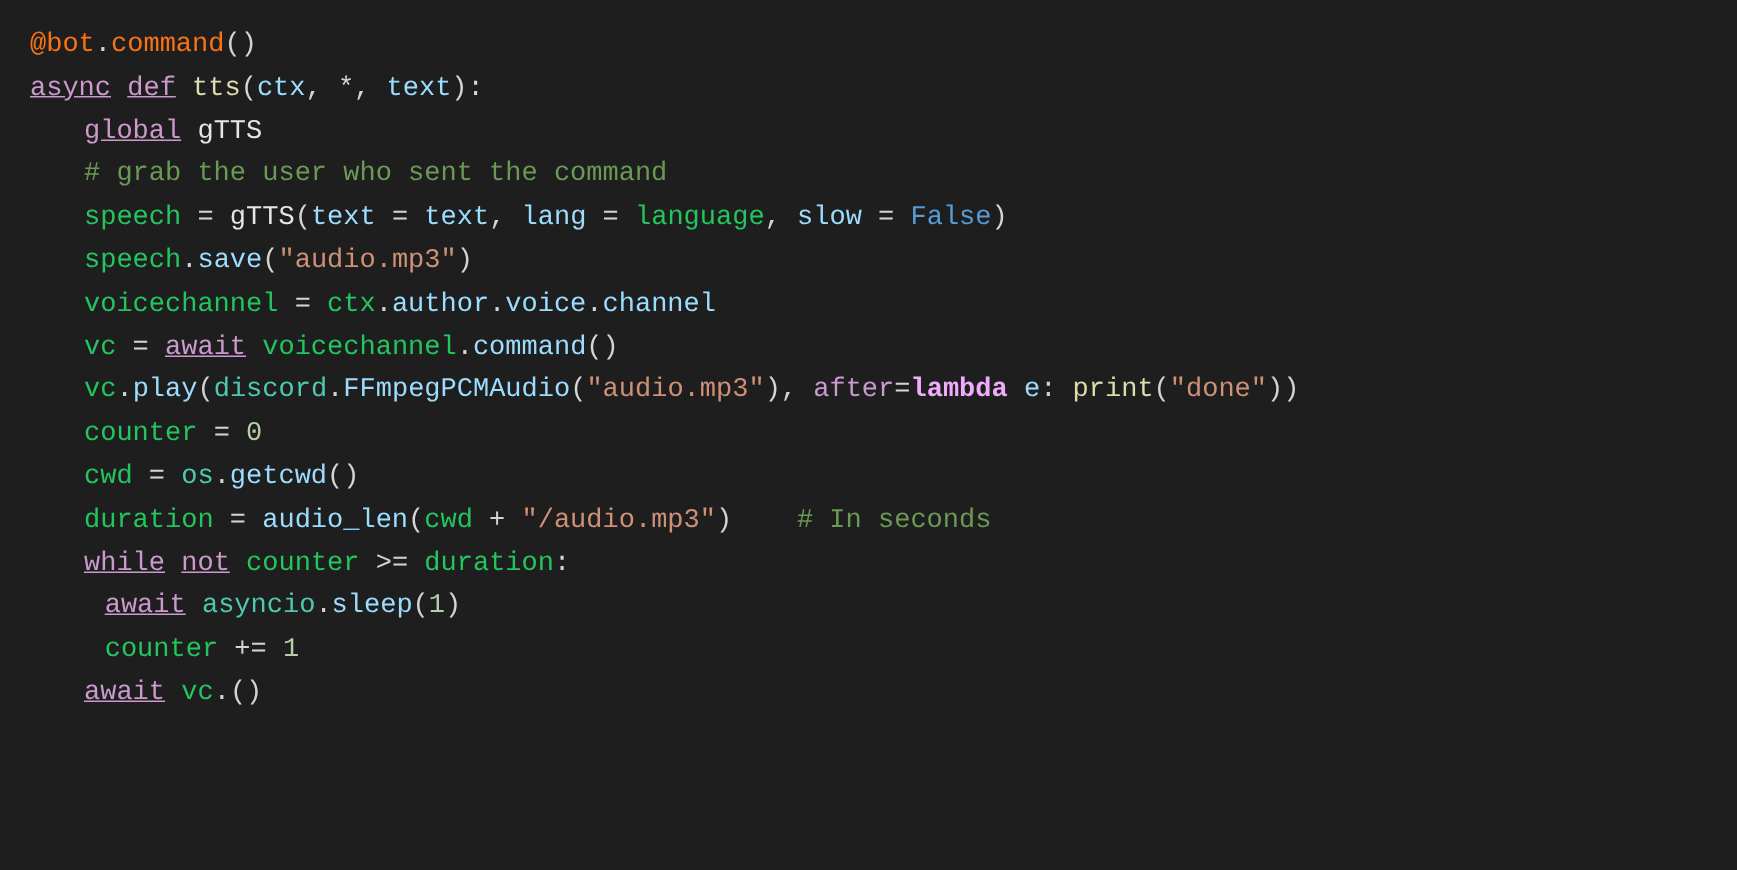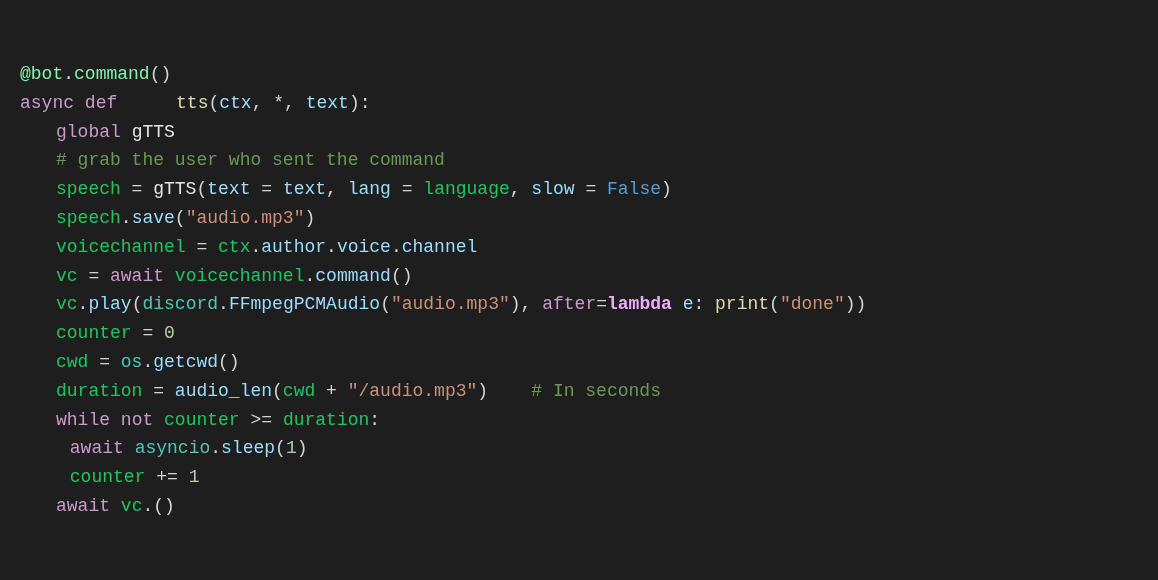--- a/index.html
+++ b/index.html
@@ -26,23 +26,23 @@
       min-height: 580px;
     }
 
     .line {
       display: flex;
       align-items: baseline;
       white-space: pre;
     }
 
     
-    .decorator { color: #86efac; margin-top: 44px; }        
-    .keyword { color: #cc99cd; }           
-    .func-name { color: #dcdcaa; margin-left: 48px; }         
+    .decorator { color: #f97316; }        
+    .keyword { color: #cc99cd; text-decoration: underline; }           
+    .func-name { color: #dcdcaa; }         
     .param { color: #9cdcfe; }             
     .builtin { color: #e5e5e5; }           
     .string { color: #ce9178; }            
     .attr { color: #9cdcfe; }              
     .comment { color: #6a9955; }           
     .number { color: #b5cea8; }          
     .plain { color: #d4d4d4; }             
     .module { color: #4ec9b0; }            
     .false-val { color: #569cd6; }         
     .after-kw { color: #cc99cd; text-align: right; }          

